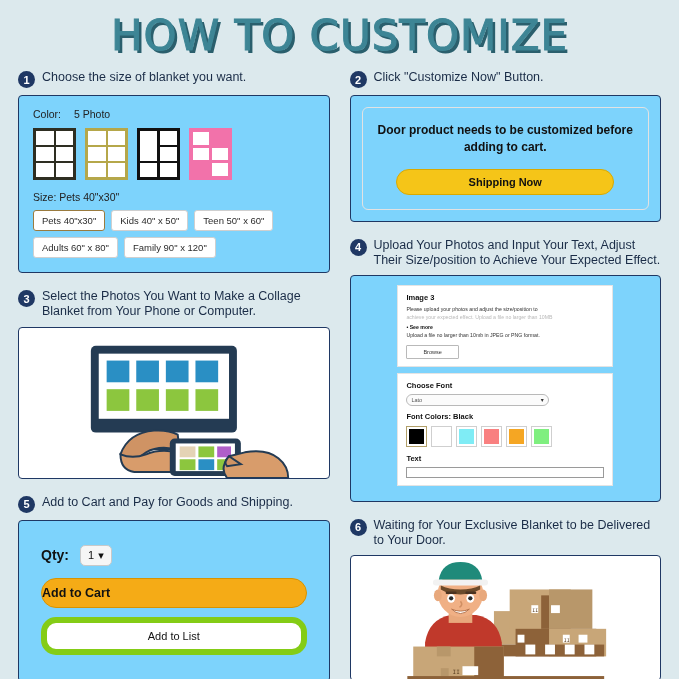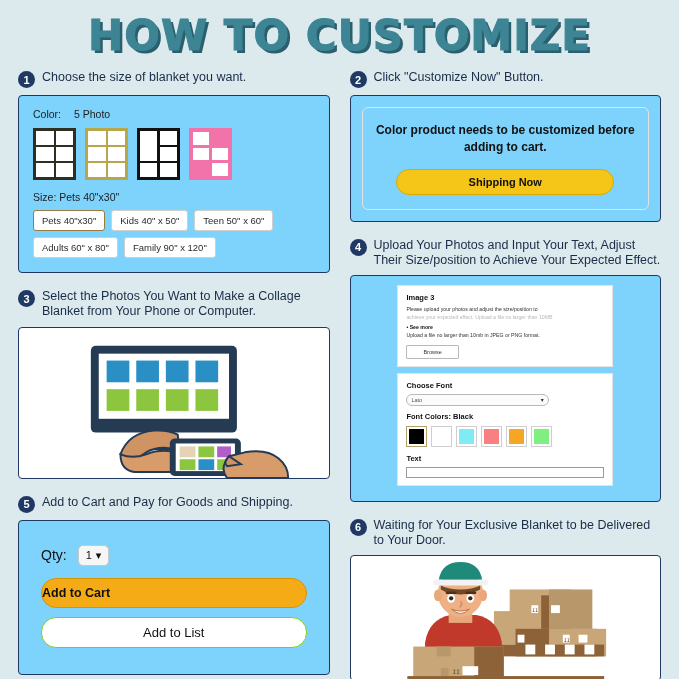--- a/index.html
+++ b/index.html
@@ -8,21 +8,21 @@
     background: #dce9ed;
     font-family: "Liberation Sans", sans-serif;
     overflow: hidden;
   }
   .page { position: relative; width: 679px; height: 679px; background: #dce9ed; }
 
   
   .title {
     text-align: center;
     font-family: "DejaVu Sans", sans-serif;
-    font-weight: bold;
+    font-weight: normal;
     font-size: 42px;
     letter-spacing: 1px;
     color: #3d8595;
     text-shadow: 3px 3px 0 #2a5f6d;
     padding-top: 14px;
     line-height: 1.05;
     -webkit-text-stroke: 1px #3d8595;
   }
 
   
@@ -125,33 +125,33 @@
   }
   .swatches { display: flex; flex-wrap: wrap; gap: 4px; margin-top: 5px; }
   .sw { width: 21px; height: 21px; border: 1px solid #cfcfcf; background:#fff; padding: 2px; }
   .sw.selsw { border: 1.5px solid #b2a06a; }
   .sw > i { display:block; width:100%; height:100%; }
   .ftext { width: 100%; height: 11px; border: 1px solid #9a9a9a; background:#fff; margin-top: 3px; }
 
   
   .s5 { padding: 24px 22px 26px 22px; }
   .qty-row { display: flex; align-items: center; gap: 11px; margin-bottom: 12px; }
-  .qty-label { font-size: 14px; font-weight: normal; color: #111; }
+  .qty-label { font-size: 14px; font-weight: bold; color: #111; }
   .qty-sel {
     border: 1px solid #c9c9c9; border-radius: 5px; background: #f6f6f6;
     font-size: 11px; color: #111; padding: 3px 7px; display:flex; align-items:center; gap:4px;
   }
   .btn-cart {
     display: block; width: 100%; background: #f5ab16; border: 1px solid #d79300;
     border-radius: 15px; font-size: 12.5px; font-weight: bold;
     color: #111; padding: 7px 0; margin-bottom: 9px; cursor: pointer;
   }
   .btn-list {
-    display: block; width: 100%; background: #fff; border: 1px solid #84cc16;
-    border-radius: 15px; text-align: center; font-size: 13px; color: #111;
+    display: block; width: 100%; background: #fff; border: 6px solid #84cc16;
+    border-radius: 15px; text-align: center; font-size: 11px; color: #111;
     padding: 7px 0; cursor: pointer;
   }
 
   
   .s6 { height: 126px; background:#fff; }
   .s6 svg { display:block; width: 100%; height: 100%; }
 </style>
 </head>
 <body>
 
@@ -292,21 +292,21 @@
 
     <div class="col col-right">
 
       <div class="step-head">
         <div class="badge">2</div>
         <div class="step-text">Click "Customize Now" Button.</div>
       </div>
 
       <div class="card s2">
         <div class="s2-inner">
-          <div class="s2-msg">Color product needs to be customized before adding to cart.</div>
+          <div class="s2-msg">Door product needs to be customized before adding to cart.</div>
           <div class="btn-yellow">Shipping Now</div>
         </div>
       </div>
 
       <div class="step-head">
         <div class="badge">4</div>
         <div class="step-text">Upload Your Photos and Input Your Text, Adjust Their Size/position to Achieve Your Expected Effect.</div>
       </div>
 
       <div class="card s4">

